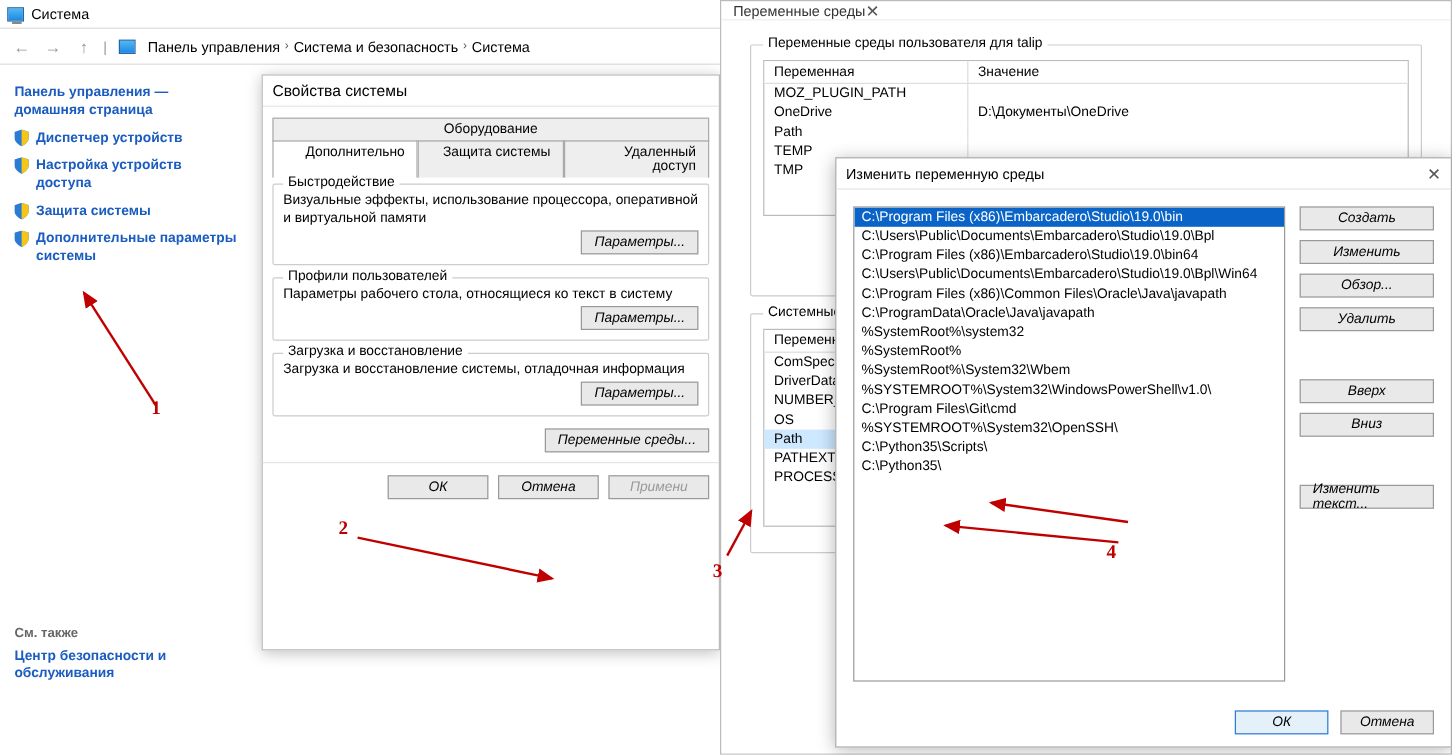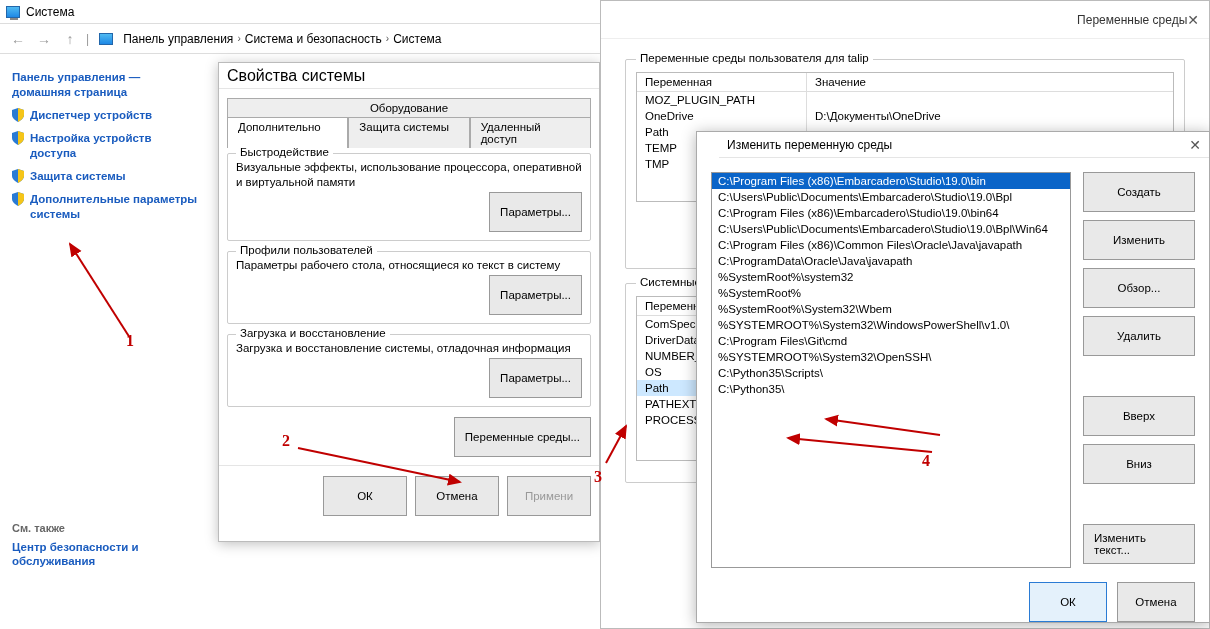--- a/index.html
+++ b/index.html
@@ -23,58 +23,58 @@
 .sys-sidebar { width: 210px; padding: 16px 12px; font-weight: bold; }
 .sys-sidebar .hdr { color:#1a5cbf; margin-bottom:8px; font-size:11.5px; line-height:1.3; }
 .shield-row { display:flex; align-items:flex-start; gap:6px; margin:8px 0; color:#1a5cbf; font-size:11.5px; line-height:1.3; cursor:pointer; }
 .shield { width:12px; height:14px; display:inline-block; }
 .shield svg { width:12px; height:14px; display:block; }
 .see-also { margin-top:300px; color:#666; font-size:11px; }
 .see-link { color:#1a5cbf; margin-top:6px; font-size:11.5px; line-height:1.3; }
 
 
 .props-window { left: 218px; top: 62px; width: 382px; height: 480px; background:#fff; box-shadow: 0 2px 12px rgba(0,0,0,.25); }
-.props-title { height:26px; display:flex; align-items:center; padding:0 8px; font-size:16px; border-bottom:1px solid #e5e5e5; }
+.props-title { height:26px; display:flex; align-items:center; padding:0 8px; font-size:13px; border-bottom:1px solid #e5e5e5; }
 .props-body { padding: 8px 8px 0 8px; }
 .tab { padding: 3px 10px; border:1px solid #aaa; border-bottom:none; background:#eee; font-size:11.5px; position:relative; top:1px; }
 .tab.active { background:#fff; }
 .tab.toprow { border-bottom:1px solid #aaa; }
 .tabrow1 { display:flex; margin-bottom:-1px; }
 .tabrow1 .tab { flex:1; text-align:center; }
 .tabrow2 { display:flex; }
-.tabrow2 .tab { flex:1; text-align:left; }
+.tabrow2 .tab { flex:1; text-align:right; }
 .admin-note { font-size:11.5px; padding:8px 2px; line-height:1.3; }
 .group { border:1px solid #ccc; border-radius:2px; margin:6px 0 10px 0; padding:6px 8px 8px 8px; position:relative; }
 .group .gtitle { position:absolute; top:-8px; left:8px; background:#fff; padding:0 4px; font-size:11.5px; }
 .group .gtxt { font-size:11.5px; line-height:1.3; }
 .group .gbtn-row { text-align:right; margin-top:2px; }
-.winbtn { display:inline-flex; align-items:center; justify-content:center; min-width:84px; height:40px; padding:0 10px; background:#e9e9e9; border:1px solid #999; font-size:11.5px; cursor:pointer; }
+.winbtn { display:inline-flex; align-items:center; justify-content:center; min-width:84px; height:20px; padding:0 10px; background:#e9e9e9; border:1px solid #999; font-size:11.5px; cursor:pointer;font-style:italic; }
 .winbtn.wide { min-width:130px; }
 .props-buttons { display:flex; gap:8px; justify-content:flex-end; padding:10px 8px; border-top:1px solid #e5e5e5; }
 .winbtn.disabled { color:#999; }
 
 
 .env-window { left: 600px; top: 0; width: 610px; height: 629px; background:#fff; }
-.env-title { height:38px; display:flex; align-items:center; justify-content:flex-end; padding:0 10px; font-size:12px; color:#333; border-bottom:1px solid #eee; }
+.env-title { height:16px; display:flex; align-items:center; justify-content:flex-start; padding:0 10px; font-size:12px; color:#333; border-bottom:1px solid #eee; }
 .close-x { font-size:14px; color:#555; }
 .env-body { padding: 20px 24px 10px 24px; }
 .env-group { border:1px solid #ccc; border-radius:2px; padding: 12px 10px 10px 10px; margin-bottom:14px; position:relative; height:210px; }
 .env-group .gtitle { position:absolute; top:-8px; left:10px; background:#fff; padding:0 4px; font-size:11.5px; }
 .env-table { border:1px solid #bbb; width:100%; height:130px; overflow:hidden; }
 .env-headrow { display:flex; background:#fff; border-bottom:1px solid #ddd; }
 .env-headrow div { padding:3px 8px; font-size:11.5px; }
 .col1 { width:170px; border-right:1px solid #ddd; }
 .col2 { flex:1; }
 .env-row { display:flex; }
 .env-row div { padding:2px 8px; font-size:11.5px; white-space:nowrap; overflow:hidden; text-overflow:clip; }
 .env-row.sel { background:#cde8ff; }
 
 
 .edit-window { left: 696px; top: 131px; width: 514px; height: 492px; background:#fff; box-shadow: 0 2px 14px rgba(0,0,0,.3); border:1px solid #aaa; }
-.edit-title { height:26px; display:flex; align-items:center; justify-content:space-between; padding:0 8px; font-size:12px; border-bottom:1px solid #e5e5e5;margin-left:22px; }
+.edit-title { height:26px; display:flex; align-items:center; justify-content:space-between; padding:0 8px; font-size:12px; border-bottom:1px solid #e5e5e5; }
 .edit-body { padding: 14px; display:flex; gap:12px; height: calc(100% - 26px - 40px); }
 .edit-list { flex:1; border:1px solid #999; overflow:auto; font-size:11.5px; }
 .edit-list .item { padding:2px 6px; white-space:nowrap; }
 .edit-list .item.sel { background:#0a64c8; color:#fff; }
 .edit-btns { width:112px; display:flex; flex-direction:column; gap:8px; }
 .edit-btns .spacer { height:24px; }
 .edit-footer { height:40px; display:flex; justify-content:flex-end; align-items:center; gap:10px; padding:0 14px; }
 .winbtn.primary { background:#e4f1fb; border:1px solid #2a7bd4; }
 
 

